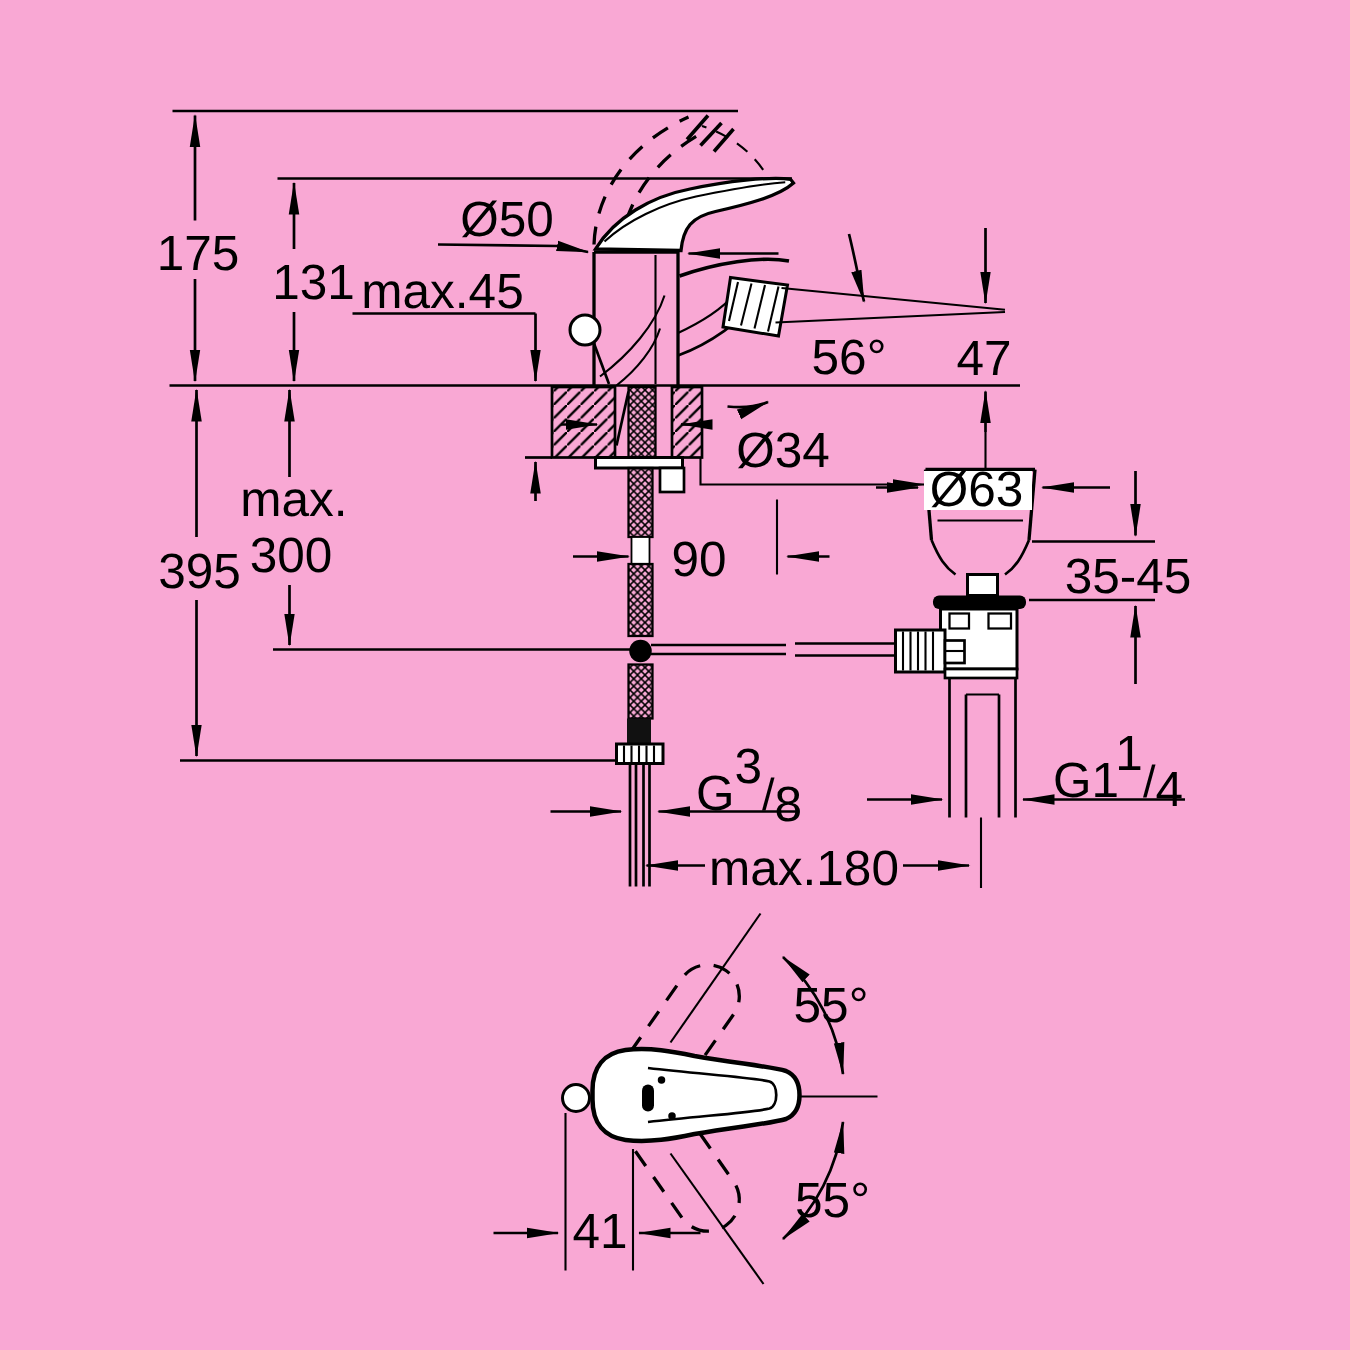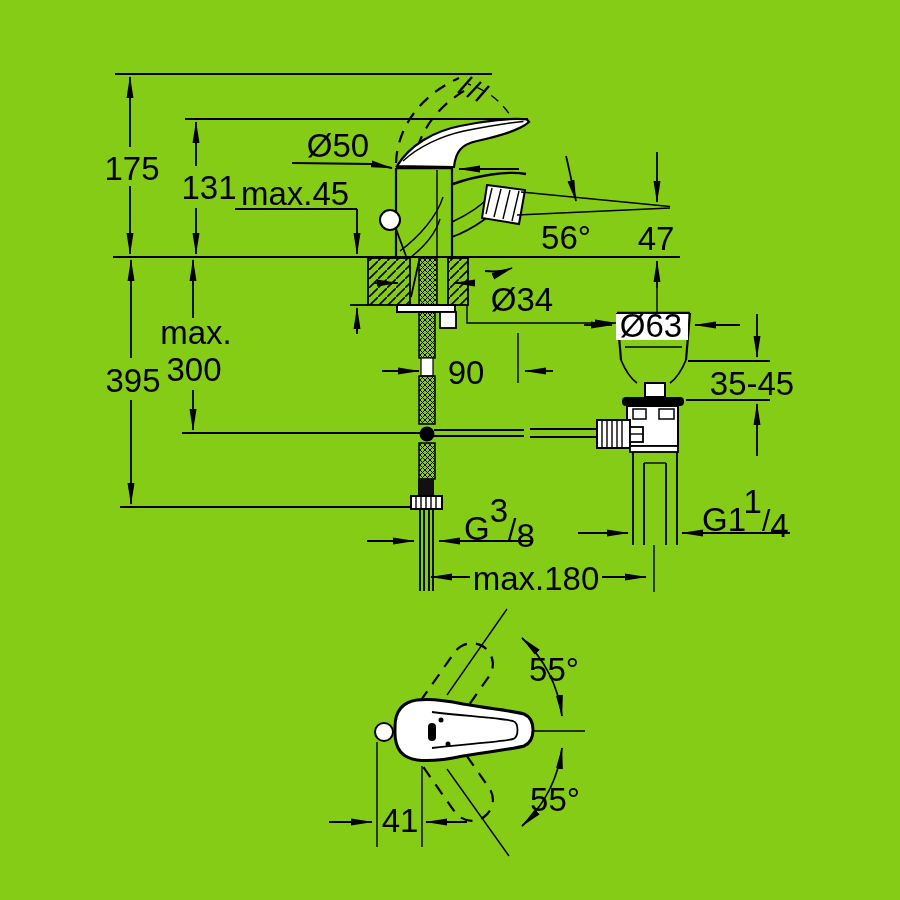--- a/index.html
+++ b/index.html
@@ -1,16 +1,16 @@
 <!DOCTYPE html>
 <html><head>
 <meta charset="utf-8">
 <style>
   html,body{margin:0;padding:0;background:#ffffff;}
-  .canvas{width:900px;height:900px;position:relative;background:#84cc16;overflow:hidden;}
+  .canvas{width:900px;height:900px;position:relative;background:#f9a8d4;overflow:hidden;}
   svg{display:block;}
   text{font-family:"Liberation Sans","DejaVu Sans",sans-serif;fill:#000;font-size:33px;}
   .ln{stroke:#000;stroke-width:1.8;fill:none;}
   .thin{stroke:#000;stroke-width:1.4;fill:none;}
   .thick{stroke:#000;stroke-width:2.4;fill:none;}
   .body{stroke:#000;stroke-width:2.2;fill:#ffffff;}
   .dashed{stroke:#000;stroke-width:2.2;fill:none;stroke-dasharray:12 9;}
 </style>
 </head>
 <body>

